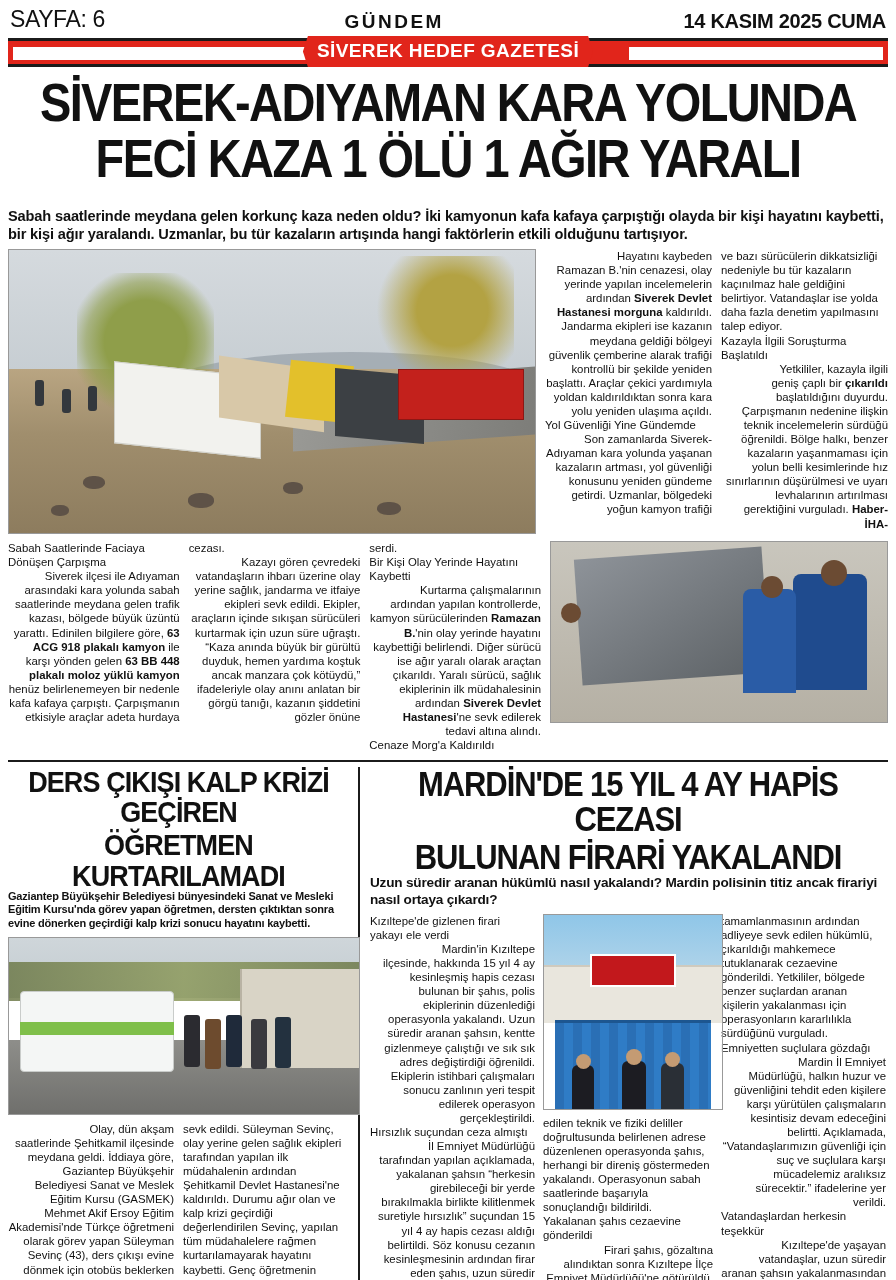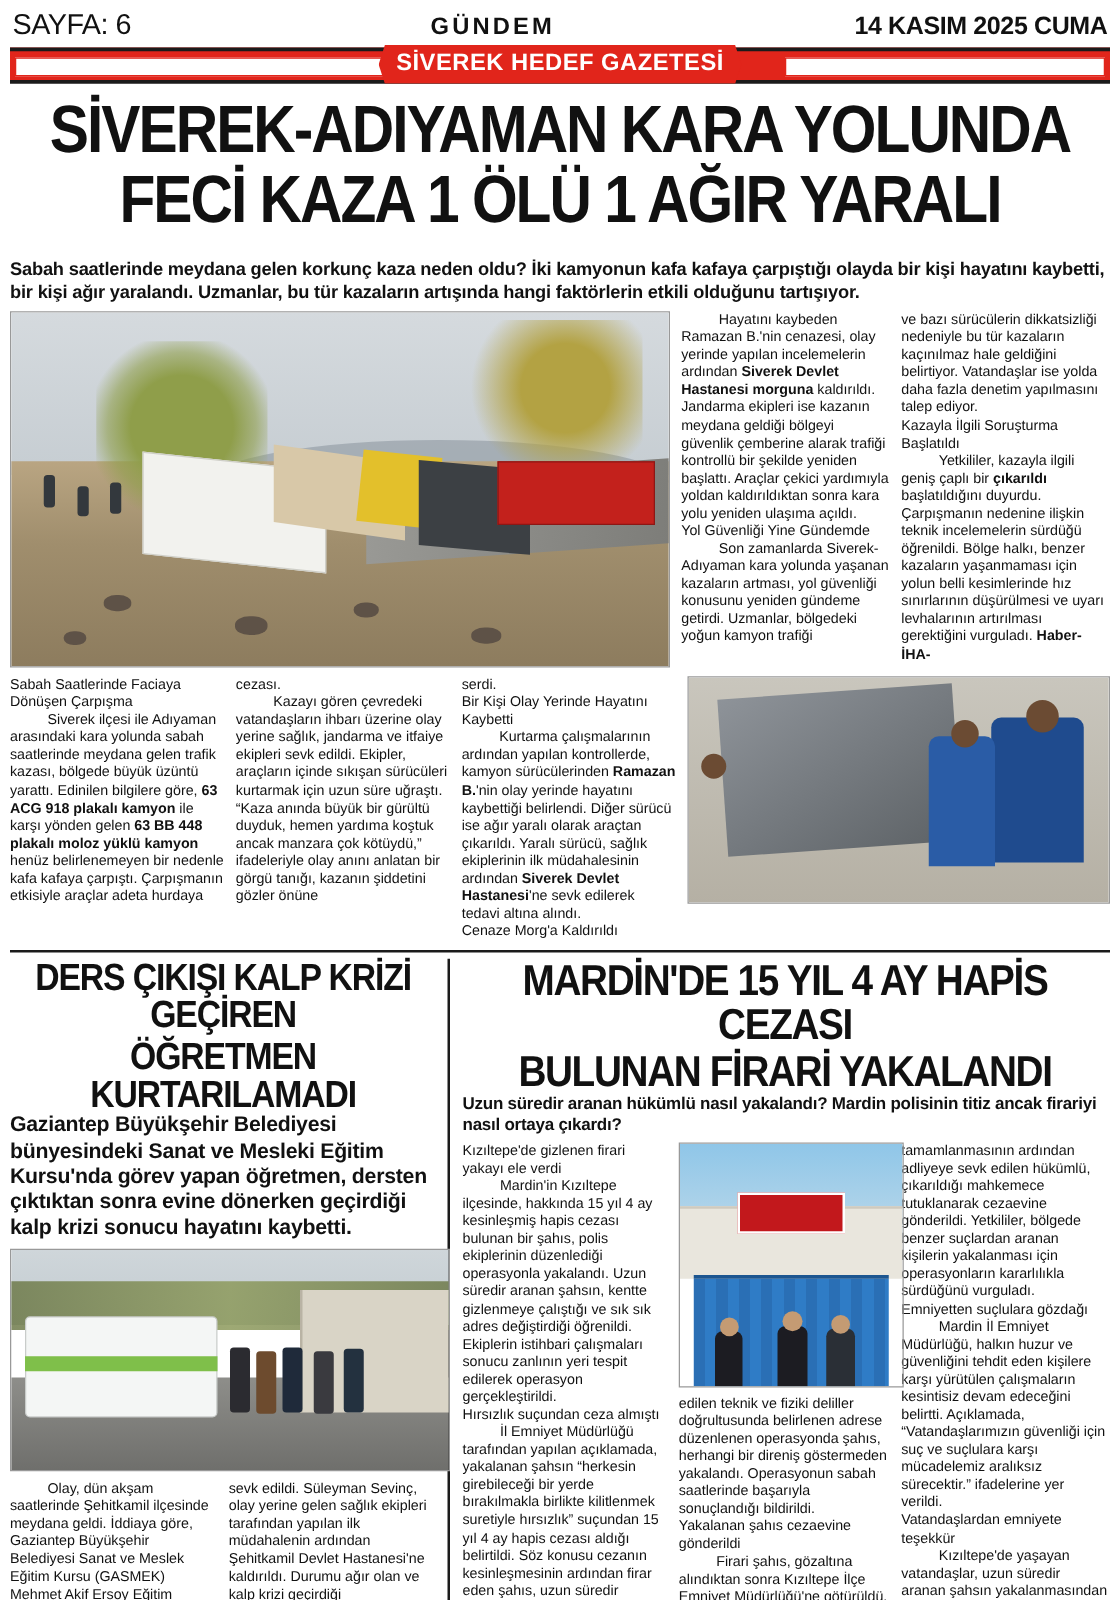--- a/index.html
+++ b/index.html
@@ -61,21 +61,21 @@
   }
 
   
   .top-grid { display:flex; gap:9px; margin-top:6px; }
   .photo-main {
     width:528px; height:285px; border:1px solid #999; flex:0 0 auto;
     position:relative; overflow:hidden;
   }
   .col-narrow { width:169px; font-size:11.4px; line-height:1.235; text-align:left; }
   .col-narrow p { margin-bottom:0; }
-  .ind { text-indent:30px; }
+  .ind { text-indent:30px;text-align:right; }
   .sub-h { font-weight:normal; }
   b { font-weight:bold; }
 
   .three-col { display:flex; gap:9px; margin-top:7px; }
   .tc { width:172px; font-size:11.4px; line-height:1.235; }
   .photo-small {
     width:338px; height:182px; border:1px solid #999; position:relative; overflow:hidden; flex:0 0 auto;
   }
 
   
@@ -85,21 +85,21 @@
   .bottom { display:flex; margin-top:5px; }
   .art-left { width:352px; padding-right:9px; border-right:2px solid #1b1b1b; }
   .art-right { width:526px; padding-left:10px; }
 
   .h2-head {
     text-align:center; font-weight:bold; font-size:27px; line-height:1.0;
     letter-spacing:-0.9px; transform:scaleY(1.12); transform-origin:top center;
   }
   .h2-head.big { font-size:31px; letter-spacing:-1.1px; }
   .h2-head .l2 { display:block; margin-top:3px; }
-  .h2-sub { font-size:17px; line-height:1.2; font-weight:bold; margin-top:12px; letter-spacing:-0.2px;}
+  .h2-sub { font-size:11px; line-height:1.2; font-weight:bold; margin-top:12px; letter-spacing:-0.2px;}
   .h2-sub.sm { font-size:13.6px; }
 
   .cols2 { display:flex; gap:9px; margin-top:7px; }
   .cols2 .c { width:172px; font-size:11.4px; line-height:1.235; }
 
   .photo-bl { width:352px; height:178px; border:1px solid #999; margin-top:7px; overflow:hidden; position:relative;}
   .photo-br { width:180px; height:196px; border:1px solid #999; overflow:hidden; position:relative;}
 
   .r-top { display:flex; gap:8px; margin-top:6px; }
   .r-top .c { width:170px; font-size:11.4px; line-height:1.235; }
@@ -315,20 +315,20 @@
             <p>edilen teknik ve fiziki deliller doğrultusunda belirlenen adrese düzenlenen operasyonda şahıs, herhangi bir direniş göstermeden yakalandı. Operasyonun sabah saatlerinde başarıyla sonuçlandığı bildirildi.</p>
             <p class="sub-h">Yakalanan şahıs cezaevine gönderildi</p>
             <p class="ind">Firari şahıs, gözaltına alındıktan sonra Kızıltepe İlçe Emniyet Müdürlüğü'ne götürüldü. Emniyetteki sorgusunun</p>
           </div>
         </div>
 
         <div class="c">
           <p>tamamlanmasının ardından adliyeye sevk edilen hükümlü, çıkarıldığı mahkemece tutuklanarak cezaevine gönderildi. Yetkililer, bölgede benzer suçlardan aranan kişilerin yakalanması için operasyonların kararlılıkla sürdüğünü vurguladı.</p>
           <p class="sub-h">Emniyetten suçlulara gözdağı</p>
           <p class="ind">Mardin İl Emniyet Müdürlüğü, halkın huzur ve güvenliğini tehdit eden kişilere karşı yürütülen çalışmaların kesintisiz devam edeceğini belirtti. Açıklamada, “Vatandaşlarımızın güvenliği için suç ve suçlulara karşı mücadelemiz aralıksız sürecektir.” ifadelerine yer verildi.</p>
-          <p class="sub-h">Vatandaşlardan emniyete teşekkür</p>
+          <p class="sub-h">Vatandaşlardan herkesin teşekkür</p>
           <p class="ind"><span>Kızıltepe'de yaşayan vatandaşlar, uzun süredir aranan şahsın yakalanmasından duydukları memnuniyeti dile getirerek emniyet güçlerine teşekkür etti. Mahalle sakinleri, huzurun korunması adına yapılan bu tür çalışmaların devam etmesini istedi. </span></p>
         </div>
       </div>
     </div>
 
   </div>
 </div>
 
 </body></html>

